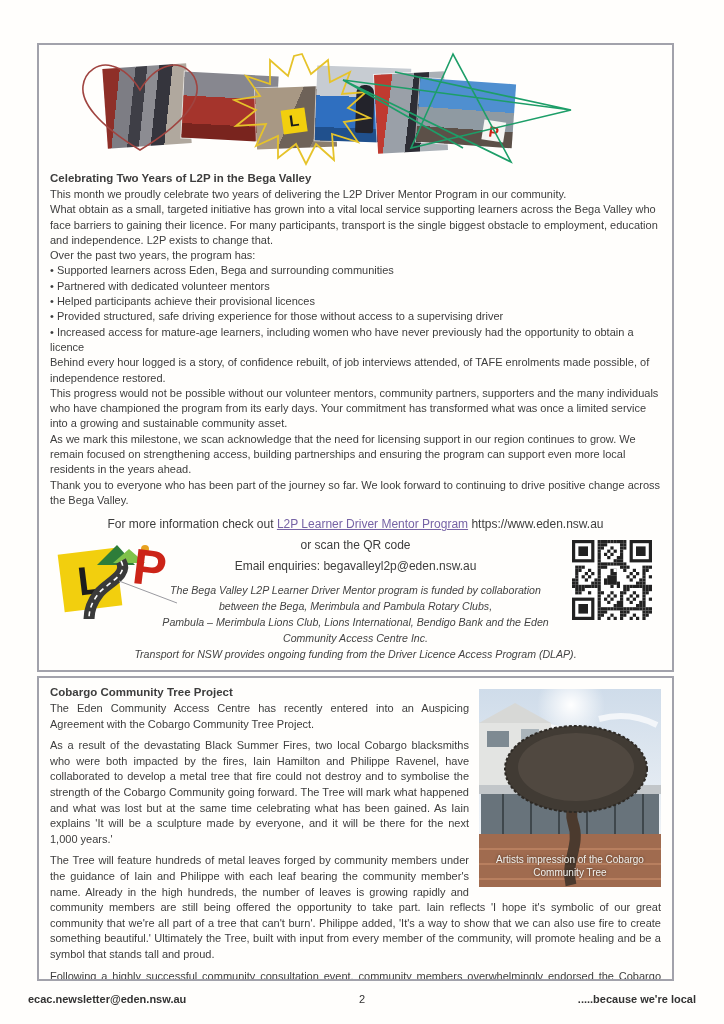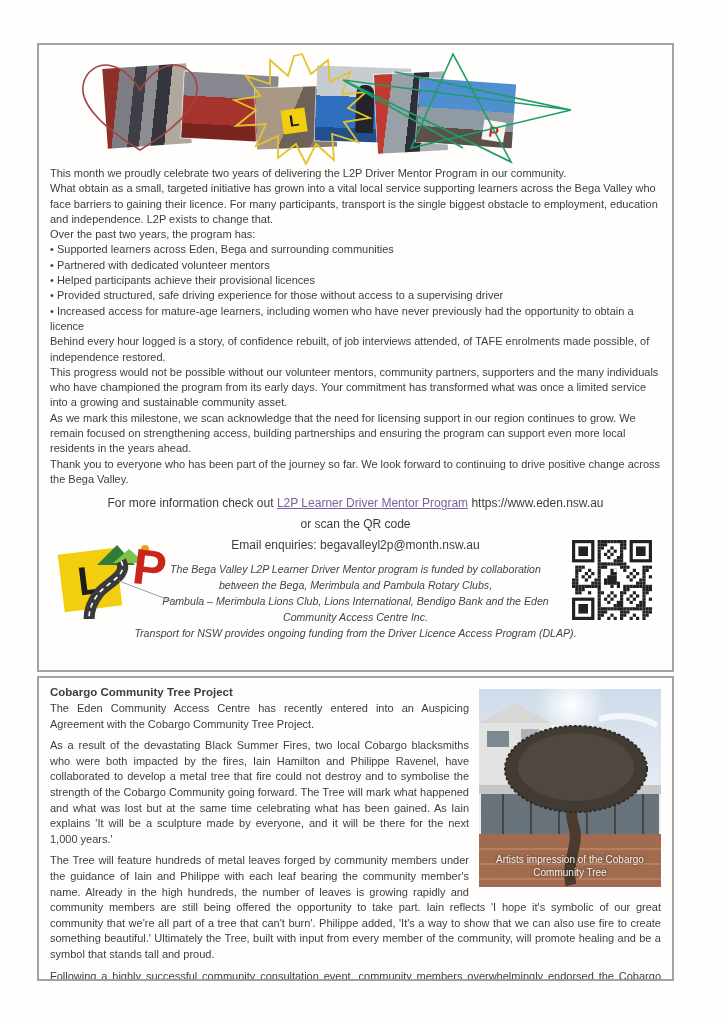--- a/index.html
+++ b/index.html
@@ -92,20 +92,21 @@
       </svg>
       <svg class="shape" style="left:193px;top:-2px;" width="140" height="114" viewBox="0 0 140 114">
         <polygon points="70,2 79,22 96,8 98,30 118,20 110,42 134,40 116,56 138,66 112,70 126,90 100,82 102,108 84,92 74,112 64,92 46,106 46,84 24,94 34,72 4,74 24,58 2,48 28,44 14,24 38,32 38,8 56,24 62,4" fill="none" stroke="#e6c32a" stroke-width="1.8"></polygon>
       </svg>
       <svg class="shape" style="left:296px;top:-2px;" width="238" height="114" viewBox="0 0 238 114">
         <path d="M118 2 L76 96 L236 58 L8 28 L176 110 L118 2 Z M8 28 L128 96 M236 58 L60 20" fill="none" stroke="#1d9e68" stroke-width="1.6"></path>
       </svg>
     </div>
 
     <div class="inner">
+      <div class="art-title">Celebrating Two Years of L2P in the Bega Valley</div>
       <p class="para">This month we proudly celebrate two years of delivering the L2P Driver Mentor Program in our community.</p>
       <p class="para">What obtain as a small, targeted initiative has grown into a vital local service supporting learners across the Bega Valley who face barriers to gaining their licence. For many participants, transport is the single biggest obstacle to employment, education and independence. L2P exists to change that.</p>
       <p class="para">Over the past two years, the program has:</p>
       <p class="bullet">Supported learners across Eden, Bega and surrounding communities</p>
       <p class="bullet">Partnered with dedicated volunteer mentors</p>
       <p class="bullet">Helped participants achieve their provisional licences</p>
       <p class="bullet">Provided structured, safe driving experience for those without access to a supervising driver</p>
       <p class="bullet">Increased access for mature-age learners, including women who have never previously had the opportunity to obtain a licence</p>
       <p class="para">Behind every hour logged is a story, of confidence rebuilt, of job interviews attended, of TAFE enrolments made possible, of independence restored.</p>
       <p class="para">This progress would not be possible without our volunteer mentors, community partners, supporters and the many individuals who have championed the program from its early days. Your commitment has transformed what was once a limited service into a growing and sustainable community asset.</p>
@@ -113,21 +114,21 @@
       <p class="para">Thank you to everyone who has been part of the journey so far. We look forward to continuing to drive positive change across the Bega Valley.</p>
 
       <div class="infoline first centered">
         <span>For more information check out</span>
         <span class="link">L2P Learner Driver Mentor Program</span>
         <span>https://www.eden.nsw.au</span>
       </div>
       <div class="infoline centered">or scan the QR code</div>
       <div class="infoline centered">
         <span>Email enquiries:</span>
-        <span>begavalleyl2p@month.nsw.au</span>
+        <span>begavalleyl2p@eden.nsw.au</span>
       </div>
 
       <div class="funding centered">
         <div>The Bega Valley L2P Learner Driver Mentor program is funded by collaboration</div>
         <div>between the Bega, Merimbula and Pambula Rotary Clubs,</div>
         <div>Pambula – Merimbula Lions Club, Lions International, Bendigo Bank and the Eden</div>
         <div>Community Access Centre Inc.</div>
         <div>Transport for NSW provides ongoing funding from the Driver Licence Access Program (DLAP).</div>
       </div>
     </div>
@@ -413,13 +414,18 @@
       </div>
 
       <div class="art-title" style="margin-top:0;">Cobargo Community Tree Project</div>
       <p class="cob-para">The Eden Community Access Centre has recently entered into an Auspicing Agreement with the Cobargo Community Tree Project.</p>
       <p class="cob-para">As a result of the devastating Black Summer Fires, two local Cobargo blacksmiths who were both impacted by the fires, Iain Hamilton and Philippe Ravenel, have collaborated to develop a metal tree that fire could not destroy and to symbolise the strength of the Cobargo Community going forward. The Tree will mark what happened and what was lost but at the same time celebrating what has been gained. As Iain explains 'It will be a sculpture made by everyone, and it will be there for the next 1,000 years.'</p>
       <p class="cob-para">The Tree will feature hundreds of metal leaves forged by community members under the guidance of Iain and Philippe with each leaf bearing the community member's name. Already in the high hundreds, the number of leaves is growing rapidly and community members are still being offered the opportunity to take part. Iain reflects 'I hope it's symbolic of our great community that we're all part of a tree that can't burn'. Philippe added, 'It's a way to show that we can also use fire to create something beautiful.'  Ultimately the Tree, built with input from every member of the community, will promote healing and be a symbol that stands tall and proud.</p>
       <p class="cob-para last">Following a highly successful community consultation event, community members overwhelmingly endorsed the Cobargo Village Square in the Rebuild Cobargo Project as the most appropriate site for the Tree.</p>
     </div>
   </div>
 
+  <div class="footer">
+    <span class="f-left">ecac.newsletter@eden.nsw.au</span>
+    <span class="f-center">2</span>
+    <span class="f-right">.....because we're local</span>
+  </div>
 </div>
 
 </body></html>

